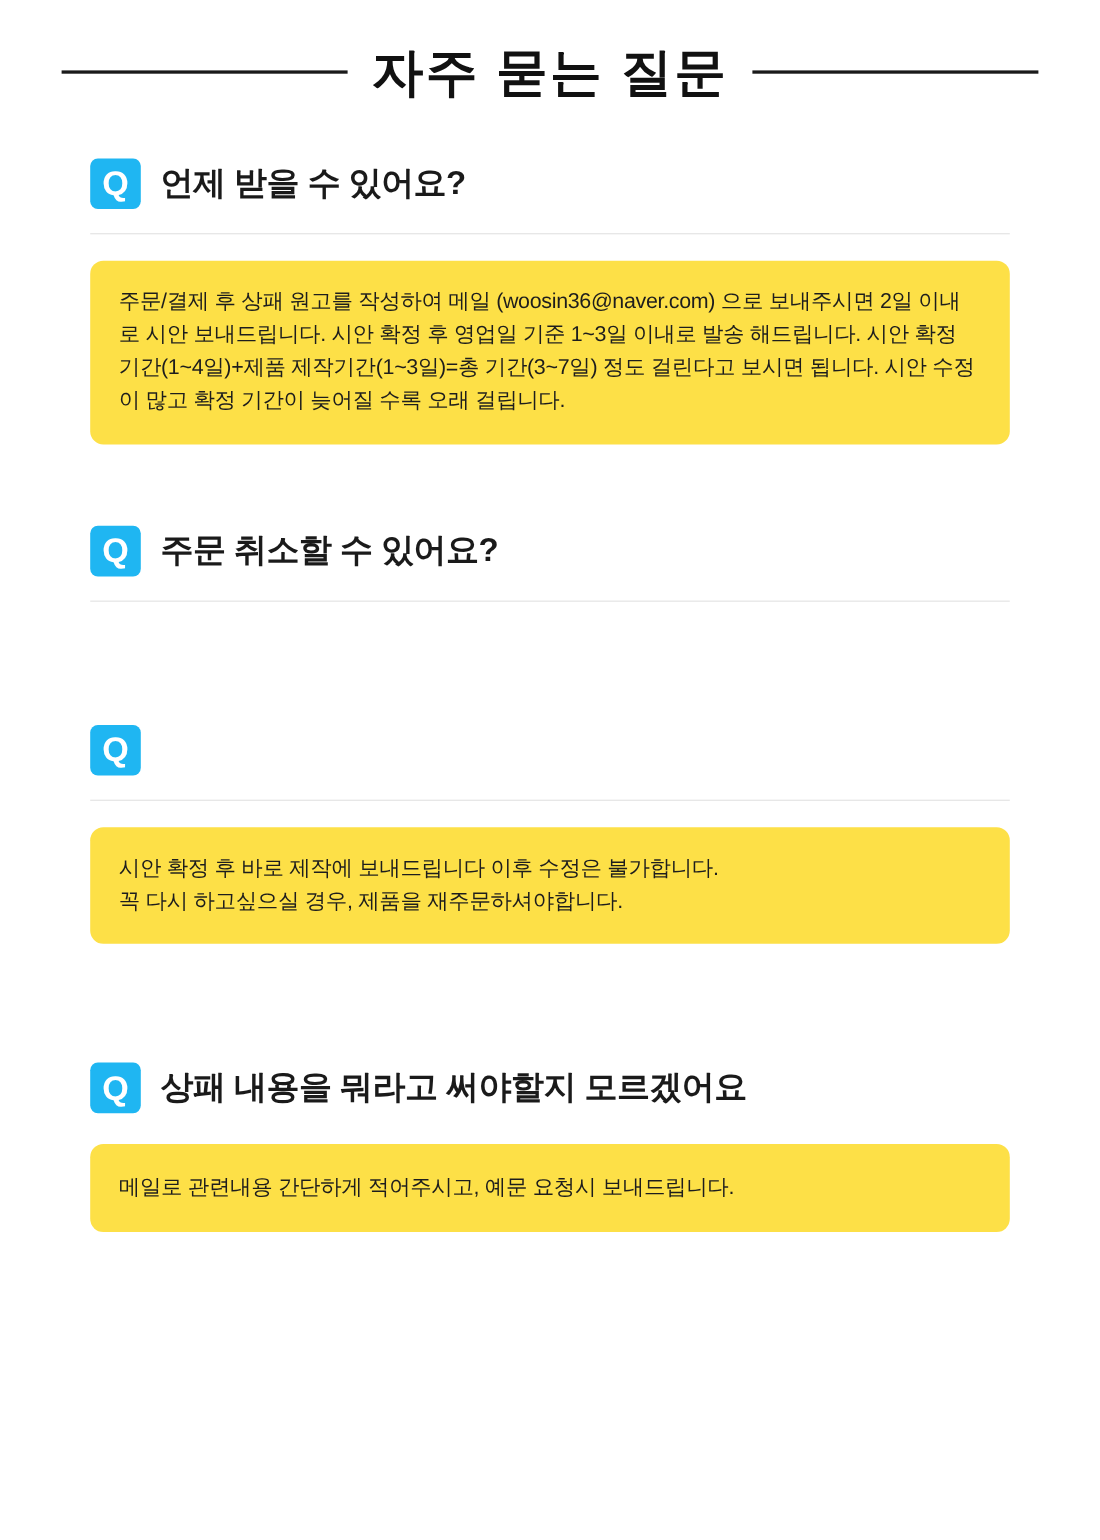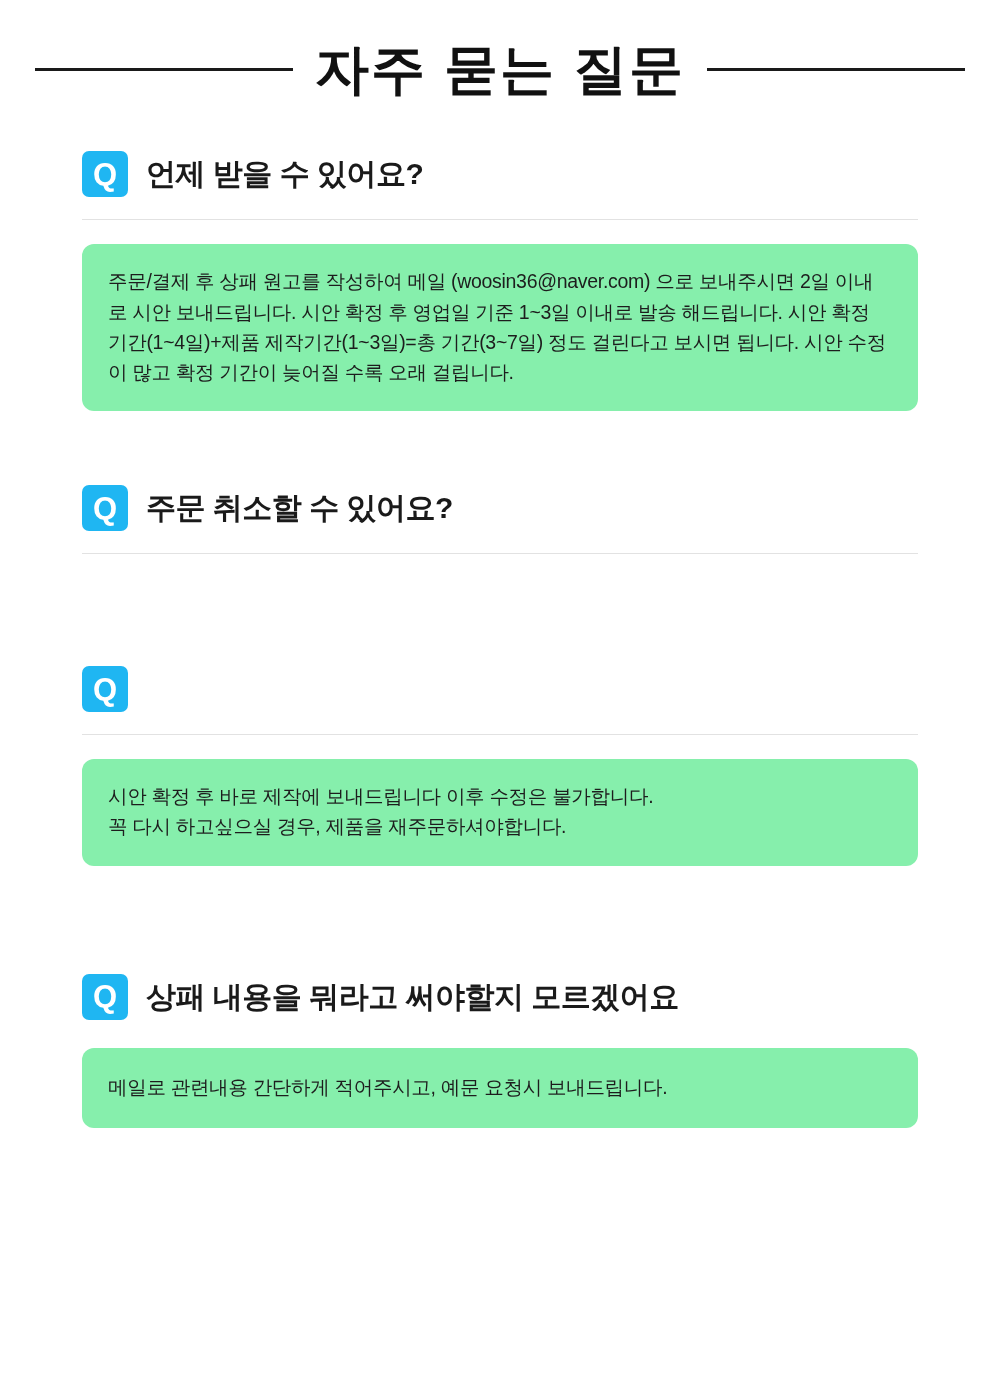--- a/index.html
+++ b/index.html
@@ -27,21 +27,21 @@
   }
   .rule {
     height: 3px;
     background: #1a1a1a;
     flex: 1 1 auto;
     max-width: 260px;
   }
   .rule.left { margin-left: 5px; }
   .rule.right { margin-right: 5px; }
   .page-title {
-    font-size: 54px;
+    font-size: 47px;
     font-weight: bold;
     letter-spacing: 2px;
     color: #111111;
     white-space: nowrap;
     line-height: 1.1;
     padding: 0 4px;
   }
 
   
   .faq-list {
@@ -80,21 +80,21 @@
     line-height: 1.2;
   }
 
   .divider {
     height: 1px;
     background: #e2e2e2;
     margin: 22px 12px 0 12px;
   }
 
   .answer-box {
-    background: #86efac;
+    background: #fde047;
     border-radius: 12px;
     margin: 24px 12px 0 12px;
     padding: 22px 26px 24px 26px;
   }
   .answer-text {
     font-size: 19.5px;
     line-height: 1.55;
     color: #1d1d1d;
     letter-spacing: -0.3px;
     white-space: pre-line;

